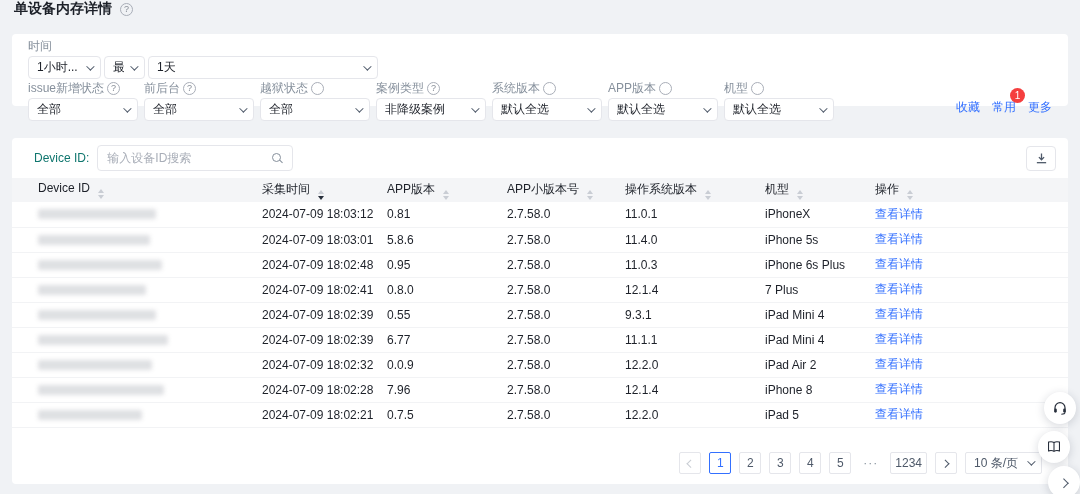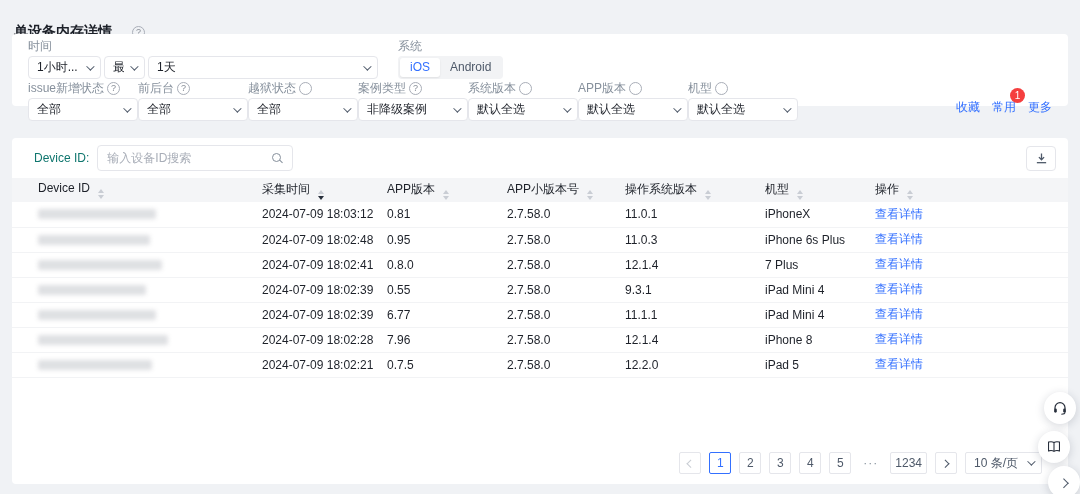--- a/index.html
+++ b/index.html
@@ -1,19 +1,19 @@
 <!DOCTYPE html>
 <html><head>
 <meta charset="utf-8">
 <style>
   *{box-sizing:border-box;margin:0;padding:0}
   html,body{width:1080px;height:494px}
   body{background:#f0f2f5;font-family:"Liberation Sans","DejaVu Sans",sans-serif;font-size:12px;color:#1d2129;position:relative;overflow:hidden}
 
-  .page-title{position:absolute;left:14px;top:23px;font-size:14px;font-weight:bold;display:flex;align-items:center;gap:20px}
+  .page-title{position:absolute;left:14px;top:0;font-size:14px;font-weight:bold;display:flex;align-items:center;gap:8px}
   .help-circle{display:inline-flex;align-items:center;justify-content:center;width:13px;height:13px;border:1px solid #a9aeb8;border-radius:50%;font-size:9px;line-height:1;color:#868c96;font-weight:normal;flex:none}
 
   .card{position:absolute;left:12px;width:1056px;background:#fff;border-radius:4px}
   .filter-card{top:34px;height:72px;padding:6px 16px}
   .table-card{top:138px;height:346px}
 
   .flabel{color:#86909c;font-size:12px;line-height:13px;margin-bottom:3px;display:flex;align-items:center;gap:3px}
   .fcontrols{display:flex;gap:3px}
   .select{height:23px;border:1px solid #e5e6eb;border-radius:4px;display:flex;align-items:center;justify-content:space-between;padding:0 8px;background:#fff;cursor:pointer;color:#1d2129}
   .sel-text{white-space:nowrap;overflow:hidden}
@@ -22,21 +22,21 @@
   .frow1{display:flex}
   .time-group{width:350px}
   .w58{width:73px}.w44{width:41px}
   .grow{flex:1}
   .sys-group{margin-left:20px}
   .segmented{display:inline-flex;background:#f2f3f5;border-radius:4px;padding:2px;height:23px;align-items:center}
   .seg-item{padding:0 10px;height:19px;line-height:19px;border-radius:3px;color:#4e5969;cursor:pointer}
   .seg-item.active{background:#fff;color:#3370ff;box-shadow:0 1px 2px rgba(0,0,0,.08)}
 
   .frow2{display:flex;align-items:flex-end;margin-top:3px}
-  .fgroups{display:flex;gap:0}
+  .fgroups{display:flex;gap:6px}
   .fgroups .select{width:110px}
   .factions{margin-left:auto;display:flex;gap:12px;align-items:center;padding-bottom:5px}
   .flink{color:#3370ff;cursor:pointer;position:relative;white-space:nowrap}
   .badge{position:absolute;top:-11px;right:-9px;background:#f53f3f;color:#fff;min-width:15px;height:15px;border-radius:8px;font-size:10px;display:flex;align-items:center;justify-content:center;padding:0 4px}
 
   .toolbar{display:flex;align-items:center;height:40px;padding:0 12px 0 22px}
   .toolbar-label{color:#0f766e}
   .search-box{margin-left:8px;width:196px;height:26px;border:1px solid #e5e6eb;border-radius:4px;display:flex;align-items:center;padding:0 9px;background:#fff}
   .search-box input{border:none;outline:none;flex:1;font-size:12px;color:#1d2129;font-family:inherit;background:transparent}
   .search-box input::placeholder{color:#a9aeb8}
@@ -104,27 +104,20 @@
         <div class="select w44">
           <span class="sel-text">最近</span>
           <span class="chev"></span>
         </div>
         <div class="select grow">
           <span class="sel-text">1天</span>
           <span class="chev"></span>
         </div>
       </div>
     </div>
-    <div class="sys-group">
-      <div class="flabel">系统</div>
-      <div class="segmented">
-          <span class="seg-item active">iOS</span>
-          <span class="seg-item">Android</span>
-        </div>
-    </div>
   </div>
   <div class="frow frow2">
     <div class="fgroups" id="filter-groups">
   <div class="fgroup">
     <div class="flabel">
       <span class="flabel-text">issue新增状态</span>
       <span class="help-circle">?</span>
     </div>
     <div class="select">
       <span class="sel-text">全部</span>
@@ -299,20 +292,31 @@
           </td>
     <td>2024-07-09 18:03:12</td>
     <td>0.81</td>
     <td>2.7.58.0</td>
     <td>11.0.1</td>
     <td>iPhoneX</td>
     <td><a class="detail-link">查看详情</a></td>
   </tr>
 
 
+  <tr>
+    <td>
+            <div class="blur-pill"></div>
+          </td>
+    <td>2024-07-09 18:03:01</td>
+    <td>5.8.6</td>
+    <td>2.7.58.0</td>
+    <td>11.4.0</td>
+    <td>iPhone 5s</td>
+    <td><a class="detail-link">查看详情</a></td>
+  </tr>
 
   <tr>
     <td>
             <div class="blur-pill"></div>
           </td>
     <td>2024-07-09 18:02:48</td>
     <td>0.95</td>
     <td>2.7.58.0</td>
     <td>11.0.3</td>
     <td>iPhone 6s Plus</td>
@@ -348,20 +352,31 @@
             <div class="blur-pill"></div>
           </td>
     <td>2024-07-09 18:02:39</td>
     <td>6.77</td>
     <td>2.7.58.0</td>
     <td>11.1.1</td>
     <td>iPad Mini 4</td>
     <td><a class="detail-link">查看详情</a></td>
   </tr>
 
+  <tr>
+    <td>
+            <div class="blur-pill"></div>
+          </td>
+    <td>2024-07-09 18:02:32</td>
+    <td>0.0.9</td>
+    <td>2.7.58.0</td>
+    <td>12.2.0</td>
+    <td>iPad Air 2</td>
+    <td><a class="detail-link">查看详情</a></td>
+  </tr>
 
   <tr>
     <td>
             <div class="blur-pill"></div>
           </td>
     <td>2024-07-09 18:02:28</td>
     <td>7.96</td>
     <td>2.7.58.0</td>
     <td>12.1.4</td>
     <td>iPhone 8</td>

